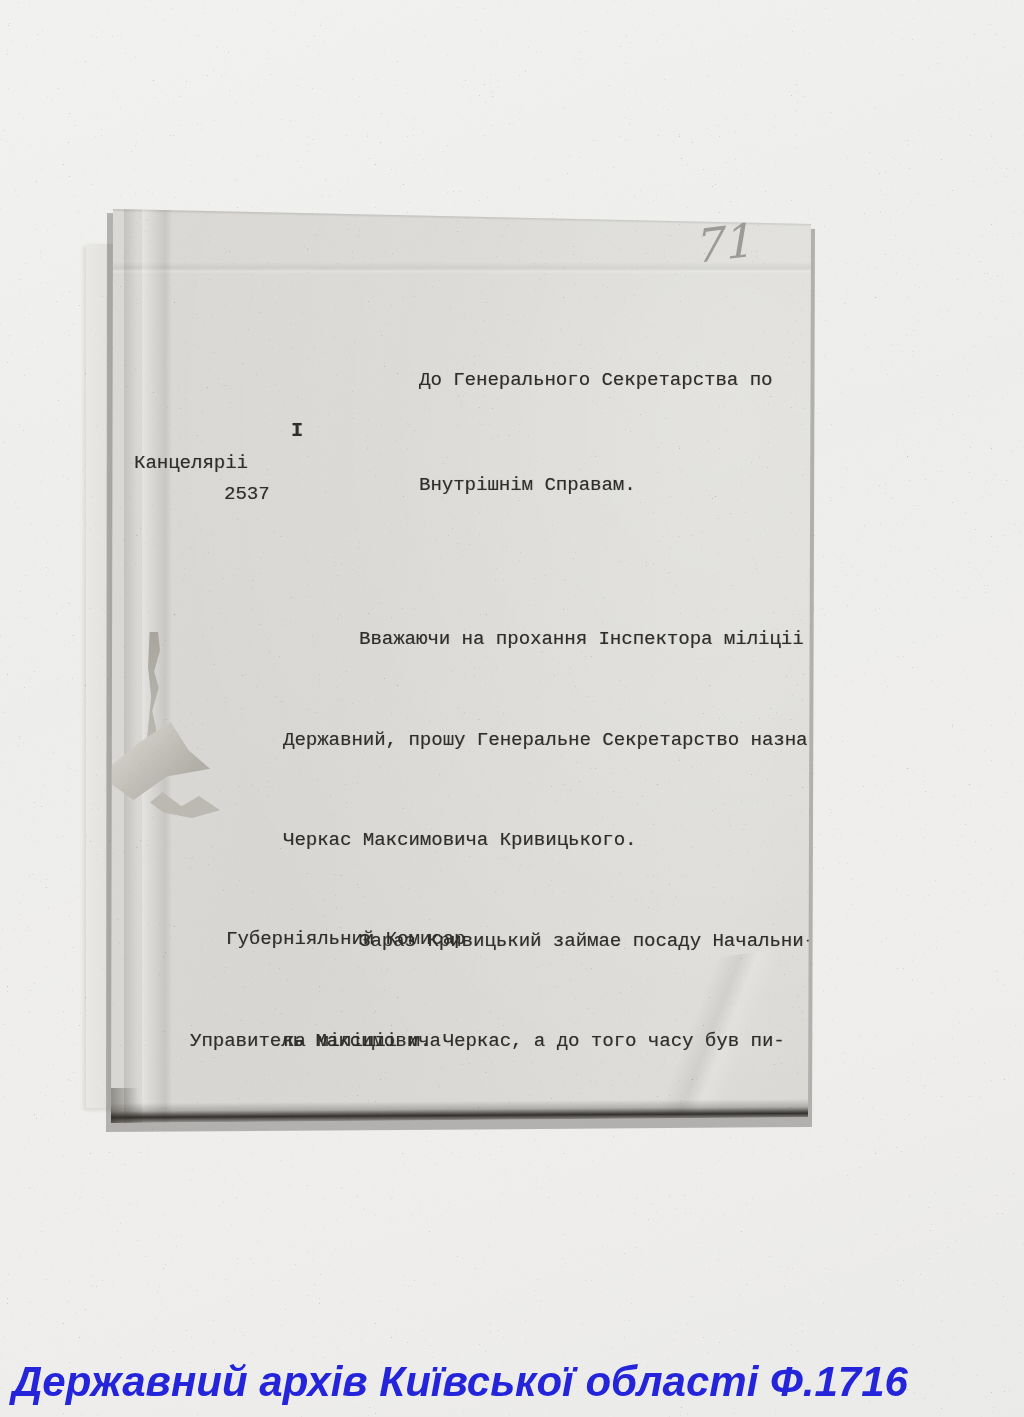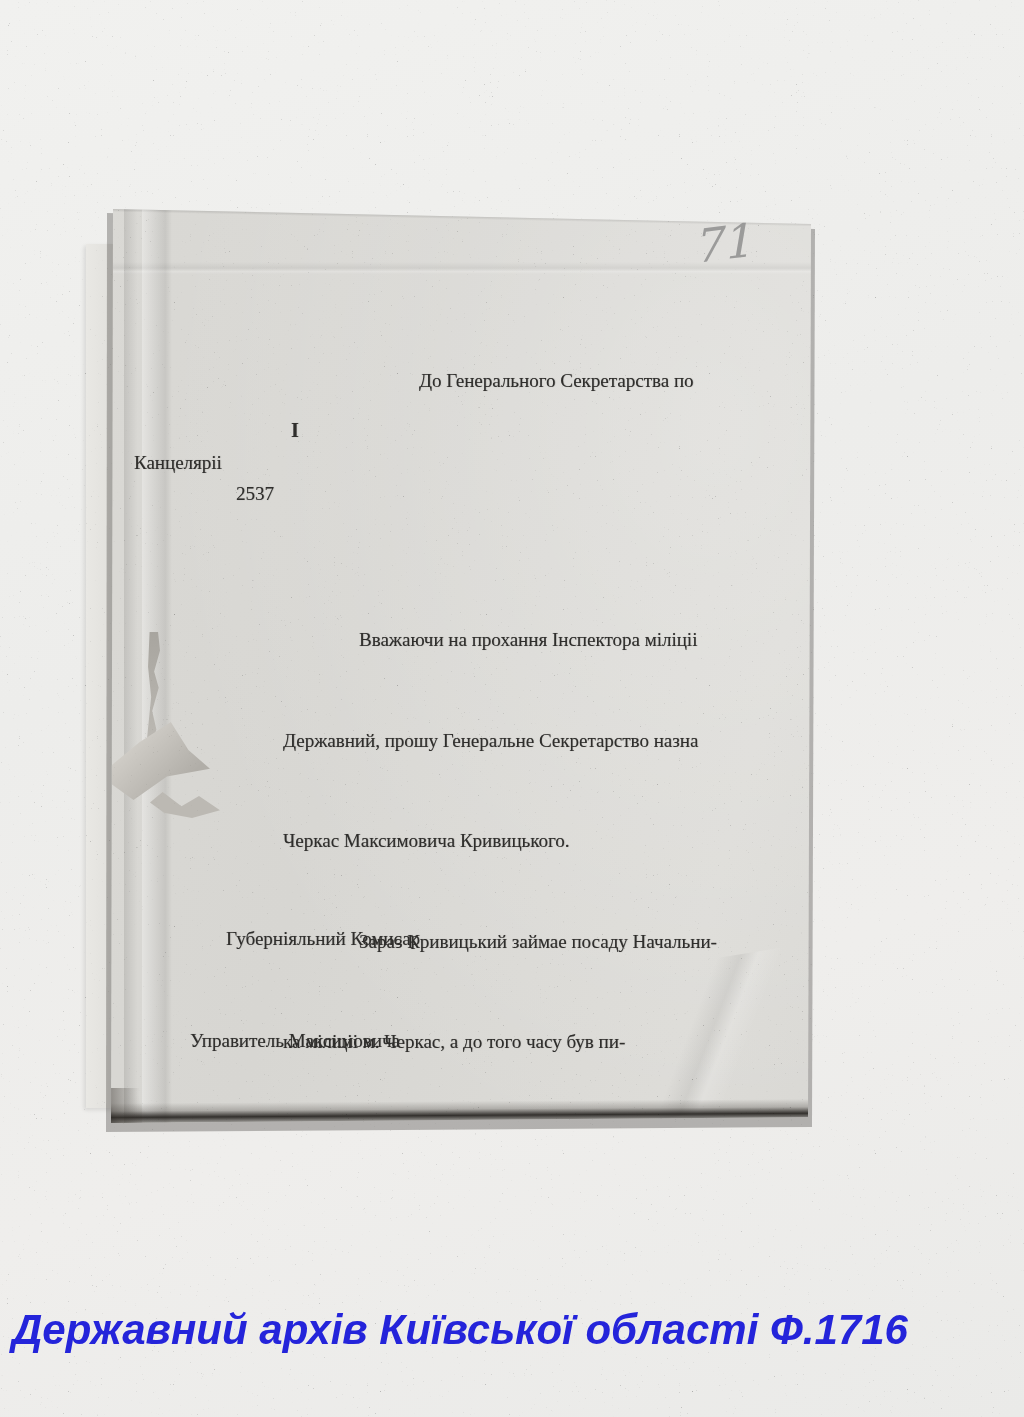--- a/index.html
+++ b/index.html
@@ -72,45 +72,45 @@
     background:linear-gradient(180deg,rgba(0,0,0,0) 0%,rgba(45,40,36,.25) 40%,rgba(28,25,22,.88) 72%,rgba(28,25,22,.30) 100%);
   }
   .corner-curl{
     position:absolute;left:103px;top:1088px;width:78px;height:68px;
     background:radial-gradient(ellipse at 85% 8%,rgba(0,0,0,0) 32%,rgba(60,55,50,.45) 62%,rgba(22,20,18,.92) 92%);
     border-radius:0 0 90% 15%;
   }
   
   .typed{
     position:absolute;
-    font-family:Liberation Serif, serif;
+    font-family:Liberation Mono, monospace;
     font-size:19px;color:#2f2e2c;white-space:pre;
     text-shadow:0.4px 0.4px 0.7px rgba(47,46,44,.45);
   }
   .recipient{left:419px;top:293px;line-height:35px;}
   .numeral{left:291px;top:419px;font-size:20px;font-weight:bold;}
   .month{left:134px;top:452px;}
-  .docnum{left:236px;top:483px;}
+  .docnum{left:224px;top:483px;}
   .body-block{left:283px;top:556px;width:530px;line-height:33.5px;}
   .body-block .line{white-space:pre;}
   .body-block .indent{padding-left:76px;}
   .sig-governor{left:226px;top:928px;}
   .sig-clerk{left:190px;top:1030px;}
   
   .pagenum{
     position:absolute;left:697px;top:216px;
     font-family:"DejaVu Serif",serif;font-style:italic;
     font-size:46px;color:#8f8f8f;opacity:.85;
     transform:rotate(-7deg) skewX(-6deg);
   }
   
   .grain{position:absolute;left:0;top:0;pointer-events:none;opacity:.42;}
   
   .caption{
-    position:absolute;left:12px;top:1306px;width:1000px;
+    position:absolute;left:12px;top:1358px;width:1000px;
     font-family:"Liberation Sans",sans-serif;
     font-weight:bold;font-style:italic;
     font-size:42px;color:#2424da;white-space:nowrap;
   }
 </style>
 </head>
 <body>
 
 <div class="stage">
 
@@ -126,20 +126,21 @@
     <div class="tear-2"></div>
     <div class="tear-3"></div>
     <div class="wrinkle-1"></div>
     <div class="bottom-edge"></div>
     <div class="corner-curl"></div>
 
     <div class="pagenum">71</div>
 
     <div class="typed recipient">
       <div class="line">До Генерального Секретарства по</div>
+      <div class="line">Внутрішнім Справам.</div>
     </div>
 
     <div class="typed numeral">I</div>
     <div class="typed month">Канцеляріі</div>
     <div class="typed docnum">2537</div>
 
     <div class="typed body-block">
       <div class="line indent">Вважаючи на прохання Інспектора міліціі</div>
       <div class="line">Державний, прошу Генеральне Секретарство назна</div>
       <div class="line">Черкас Максимовича Кривицького.</div>

